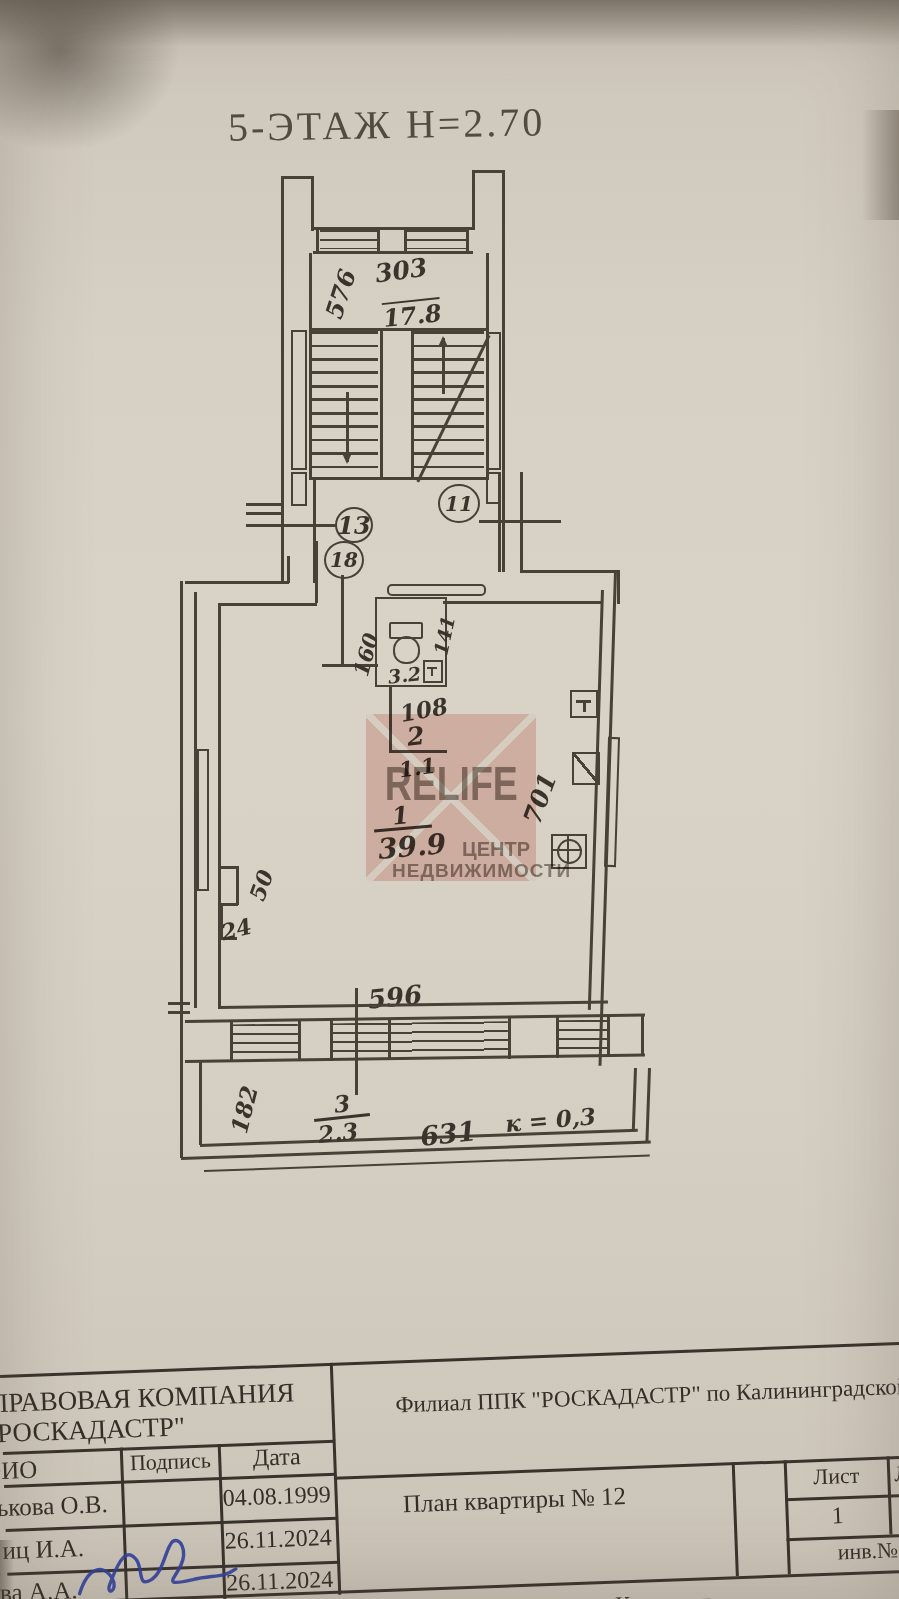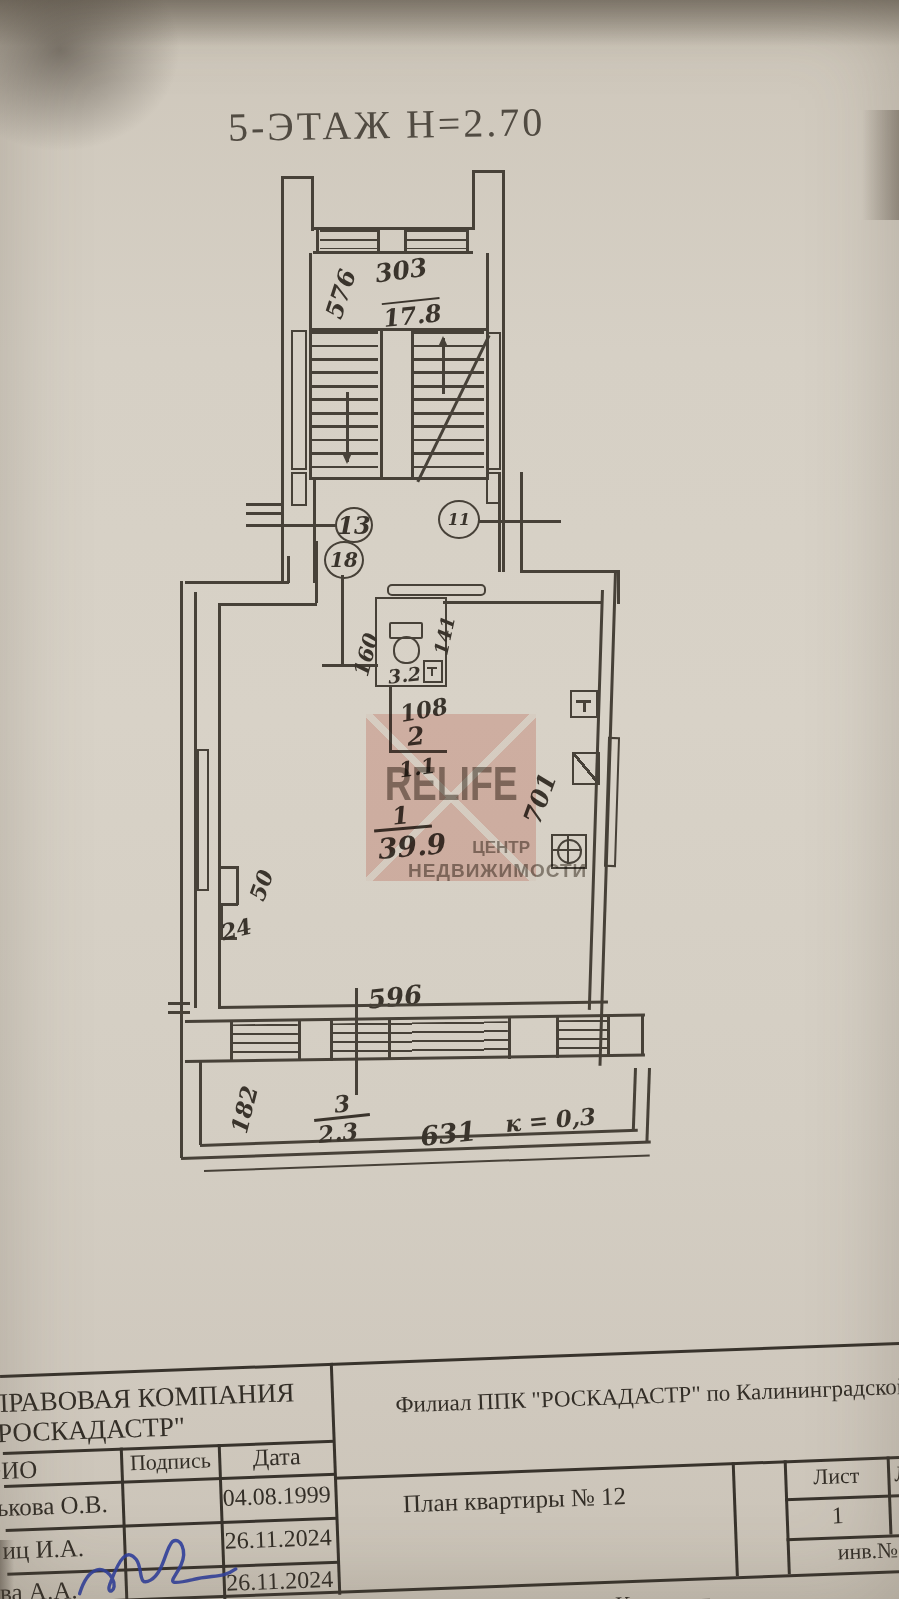--- a/index.html
+++ b/index.html
@@ -84,21 +84,21 @@
     <div class="ln" style="left:246px;top:503px;width:37px;height:2.5px;"></div>
     <div class="ln" style="left:246px;top:512px;width:37px;height:2.5px;"></div>
     <div class="ln" style="left:498px;top:472px;width:2.5px;height:100px;"></div>
     <div class="ln" style="left:520px;top:472px;width:2.5px;height:100px;"></div>
 
     <div class="ln" style="left:246px;top:524px;width:90px;height:2.5px;"></div>
     <div class="ln" style="left:479px;top:520px;width:82px;height:2.5px;"></div>
     <div class="circ" style="left:335px;top:507px;width:34px;height:32px;font-size:24px;">
       <span>13</span>
     </div>
-    <div class="circ" style="left:438px;top:500px;width:38px;height:35px;font-size:16px;">
+    <div class="circ" style="left:438px;top:484px;width:38px;height:35px;font-size:20px;">
       <span>11</span>
     </div>
     <div class="circ" style="left:324px;top:541px;width:36px;height:34px;font-size:20px;">
       <span>18</span>
     </div>
     <div class="ln" style="left:341px;top:575px;width:2.5px;height:90px;"></div>
 
     <div class="ln" style="left:185px;top:581px;width:104px;height:2.5px;"></div>
     <div class="ln" style="left:287px;top:556px;width:2.5px;height:27px;"></div>
     <div class="ln" style="left:315px;top:541px;width:2.5px;height:62px;"></div>
@@ -186,22 +186,22 @@
     <div class="hw" style="left:220px;top:1098px;font-size:23px;transform:rotate(-76deg);">182</div>
     <div class="hw" style="left:334px;top:1092px;font-size:23px;transform:rotate(-6deg);">3</div>
     <div class="ln" style="left:314px;top:1116px;width:56px;height:2.5px;transform:rotate(-6deg);background:#3a342c;"></div>
     <div class="hw" style="left:318px;top:1121px;font-size:23px;transform:rotate(-6deg);">2.3</div>
     <div class="hw" style="left:420px;top:1120px;font-size:27px;transform:rotate(-6deg);">631</div>
     <div class="hw" style="left:505px;top:1108px;font-size:23px;transform:rotate(-5deg);">к = 0,3</div>
   </div>
 
   <div class="wm-box" style="left:366px;top:714px;width:170px;height:167px;"></div>
   <div class="wm-t" style="left:366px;top:760px;width:170px;text-align:center;font-size:48px;letter-spacing:0;transform:scaleX(0.78);transform-origin:center;">RELIFE</div>
-  <div class="wm-t" style="left:430px;top:839px;width:100px;text-align:right;font-size:17px;">ЦЕНТР</div>
-  <div class="wm-t" style="left:408px;top:861px;font-size:19px;letter-spacing:1px;">НЕДВИЖИМОСТИ</div>
+  <div class="wm-t" style="left:430px;top:839px;width:100px;text-align:right;font-size:20px;">ЦЕНТР</div>
+  <div class="wm-t" style="left:392px;top:861px;font-size:19px;letter-spacing:1px;">НЕДВИЖИМОСТИ</div>
 
   <div class="tb">
     <div class="ln" style="left:0;top:0;width:960px;height:2.5px;"></div>
     <div class="ln" style="left:330px;top:0;width:2.5px;height:232px;"></div>
     <div class="ln" style="left:0;top:77px;width:332px;height:2.5px;"></div>
     <div class="ln" style="left:0;top:110px;width:332px;height:2.5px;"></div>
     <div class="ln" style="left:0;top:154px;width:332px;height:2.5px;"></div>
     <div class="ln" style="left:0;top:198px;width:332px;height:2.5px;"></div>
     <div class="ln" style="left:117px;top:77px;width:2.5px;height:175px;"></div>
     <div class="ln" style="left:215px;top:77px;width:2.5px;height:175px;"></div>

